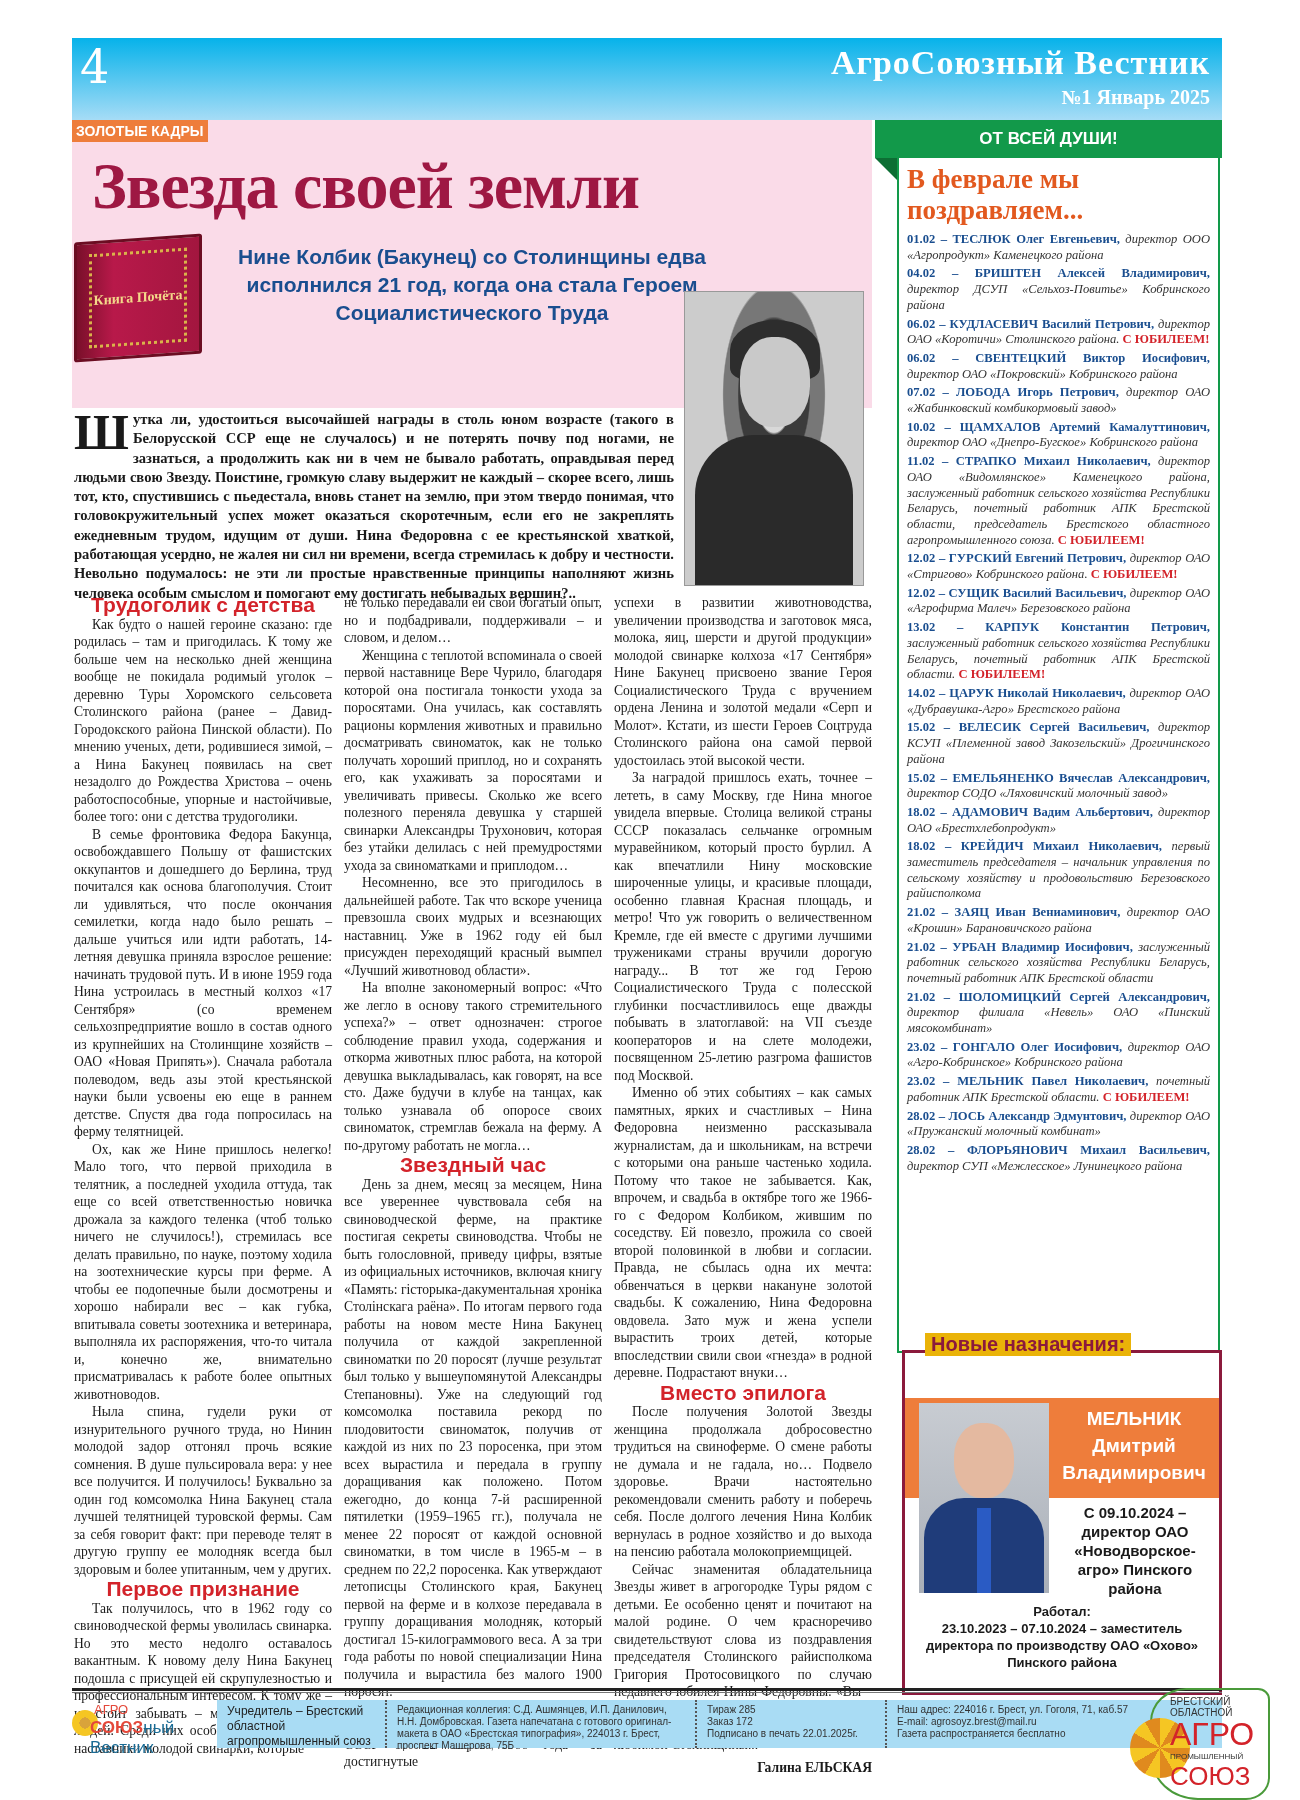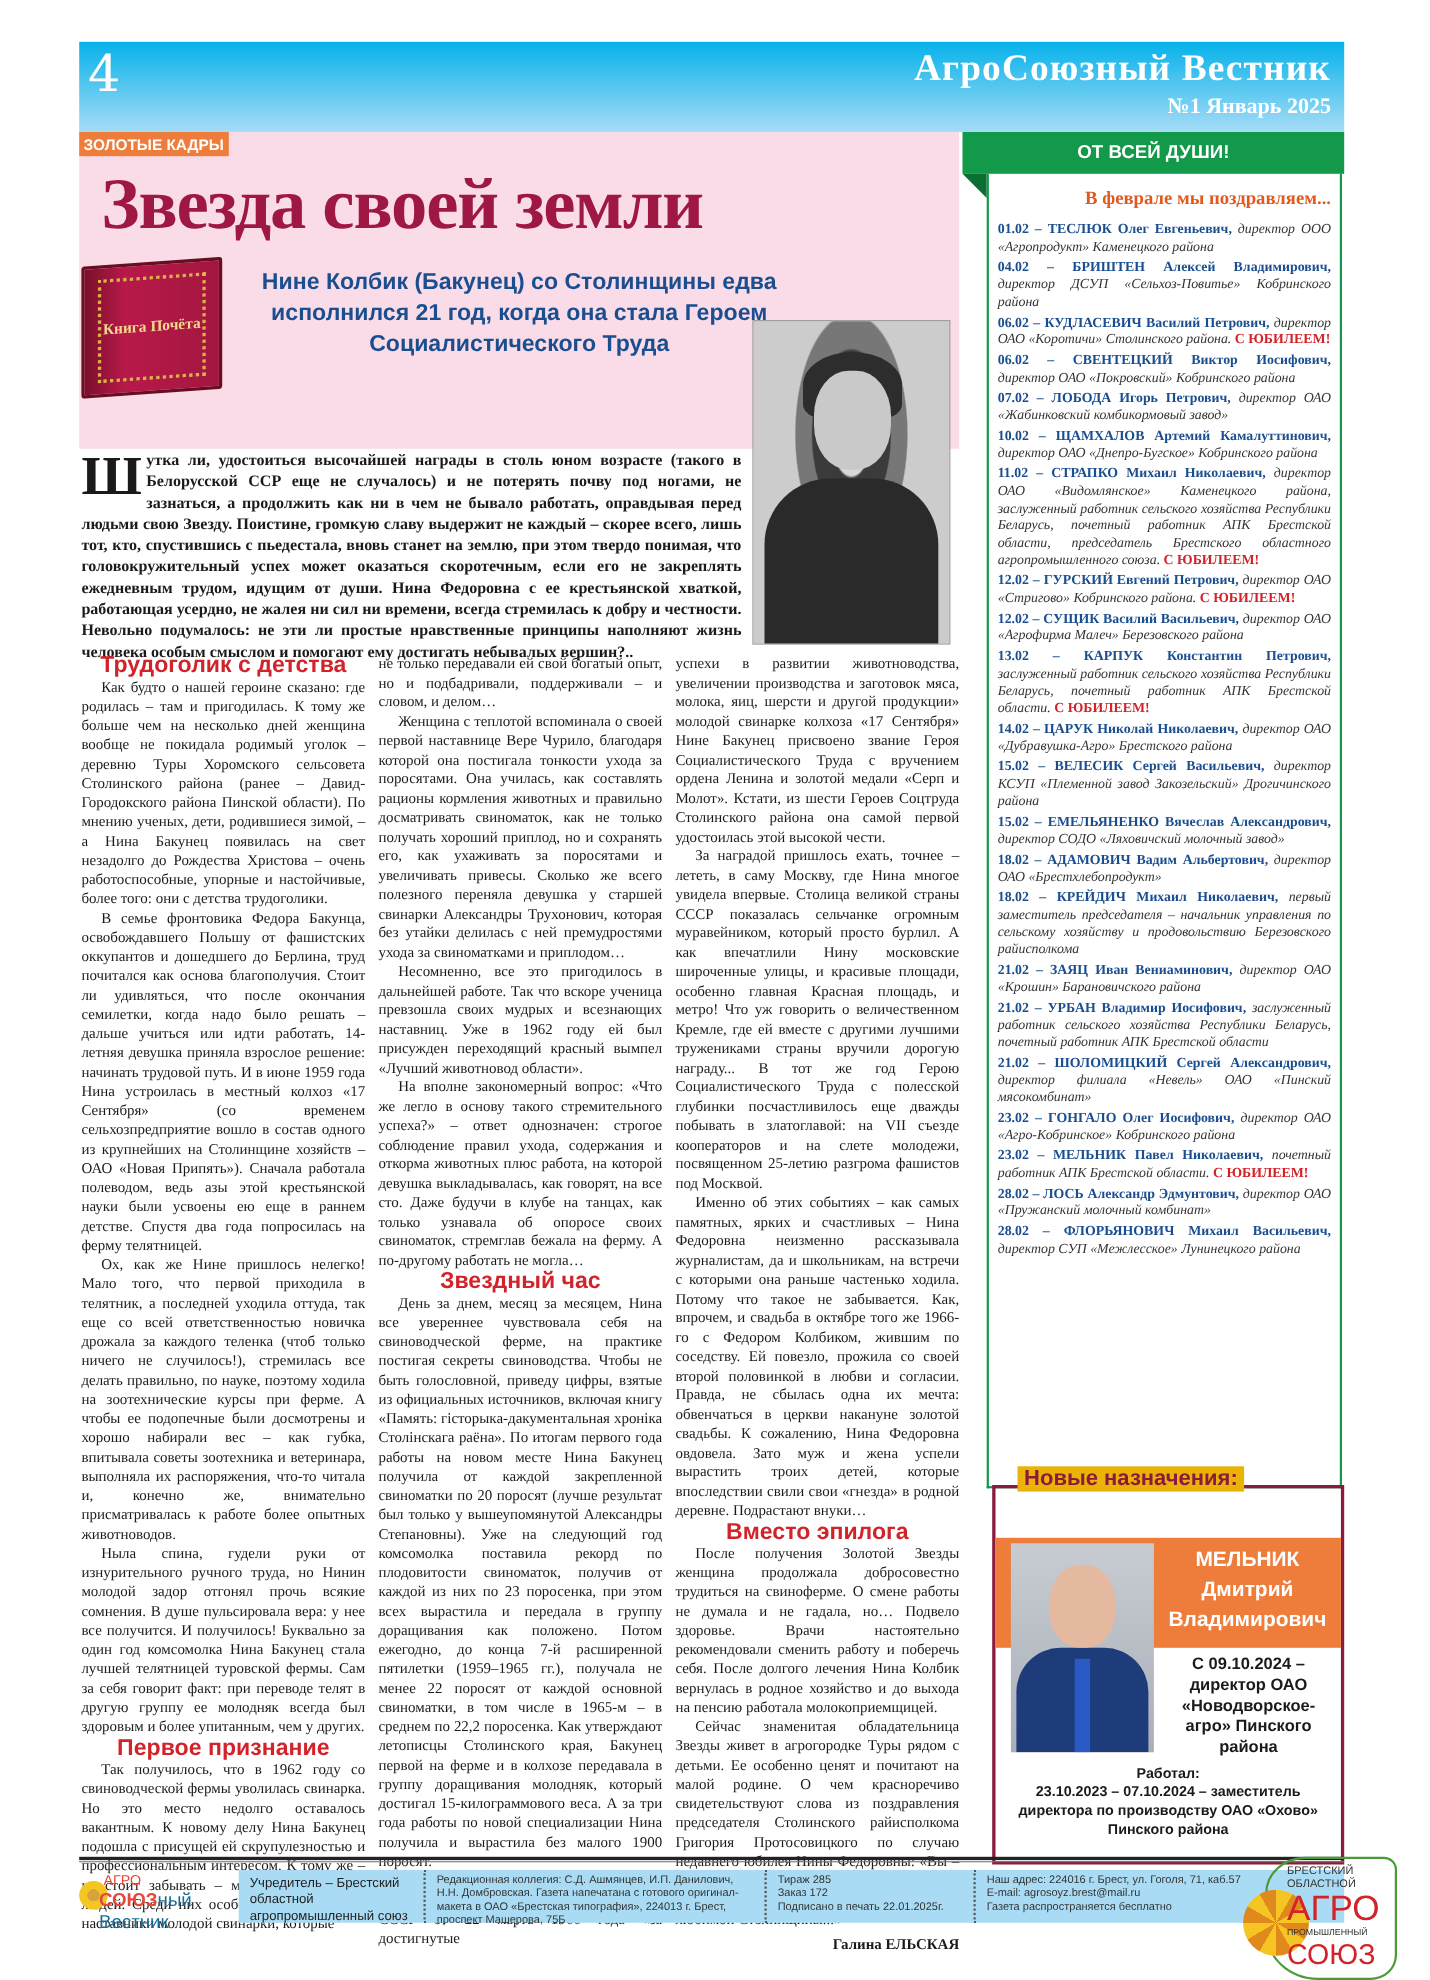--- a/index.html
+++ b/index.html
@@ -23,21 +23,21 @@
 .lead{position:absolute;left:2px;top:372px;width:600px;font-size:14.6px;line-height:19.3px;font-weight:bold;text-align:justify}
 .lead .drop{float:left;font-size:50px;line-height:40px;margin-right:4px;margin-top:2px;font-weight:bold}
 .col{position:absolute;top:556px;width:258px;font-size:13.6px;line-height:17.5px;text-align:justify}
 .col p{text-indent:18px}
 .col h3{color:#d3232a;text-align:center;font-family:"Liberation Sans",sans-serif;font-size:21px;font-weight:bold;margin:2px 0}
 .c1{left:2px}.c2{left:272px}.c3{left:542px}
 .sign{text-align:right;font-weight:bold;margin-top:6px}
 .side-tab{position:absolute;left:803px;top:82px;width:347px;height:38px;background:#12994a;color:#fff;text-align:center;font-family:"Liberation Sans",sans-serif;font-weight:bold;font-size:17px;line-height:38px}
 .side-fold{position:absolute;left:803px;top:120px;width:0;height:0;border-top:22px solid #0d6e34;border-left:22px solid transparent}
 .side{position:absolute;left:825px;top:120px;width:323px;height:1195px;border:2px solid #12994a;border-top:none;padding:6px 8px}
-.side h2{color:#e2591f;text-align:right;font-size:17px;line-height:31px;font-weight:bold;margin-bottom:6px}
+.side h2{color:#e2591f;text-align:left;font-size:27px;line-height:31px;font-weight:bold;margin-bottom:6px}
 .entry{font-size:12.6px;line-height:15.7px;margin-bottom:3px;text-align:justify}
 .entry .dn{color:#1a4e8f;font-weight:bold}
 .entry .ds{font-style:italic;color:#333}
 .entry .jub{color:#d3232a;font-weight:bold}
 .appt{position:absolute;left:830px;top:1312px;width:320px;height:345px;border:3px solid #8b1a3c;}
 .appt .ttl{position:absolute;left:20px;top:-20px;background:#eab308;padding:0 6px;color:#8b1a3c;font-family:"Liberation Sans",sans-serif;font-size:20px;font-weight:bold}
 .appt .band{position:absolute;left:0;right:0;top:45px;height:100px;background:#ee7d3b}
 .appt .photo2{position:absolute;left:14px;top:50px;width:130px;height:190px;background:linear-gradient(#c8ccd2,#a9afb8);overflow:hidden}
 .appt .photo2 .head{position:absolute;left:35px;top:20px;width:60px;height:75px;background:#e4b9a0;border-radius:45%}
 .appt .photo2 .suit{position:absolute;left:5px;right:5px;bottom:0;height:95px;background:#1f3c7a;border-radius:40px 40px 0 0}

